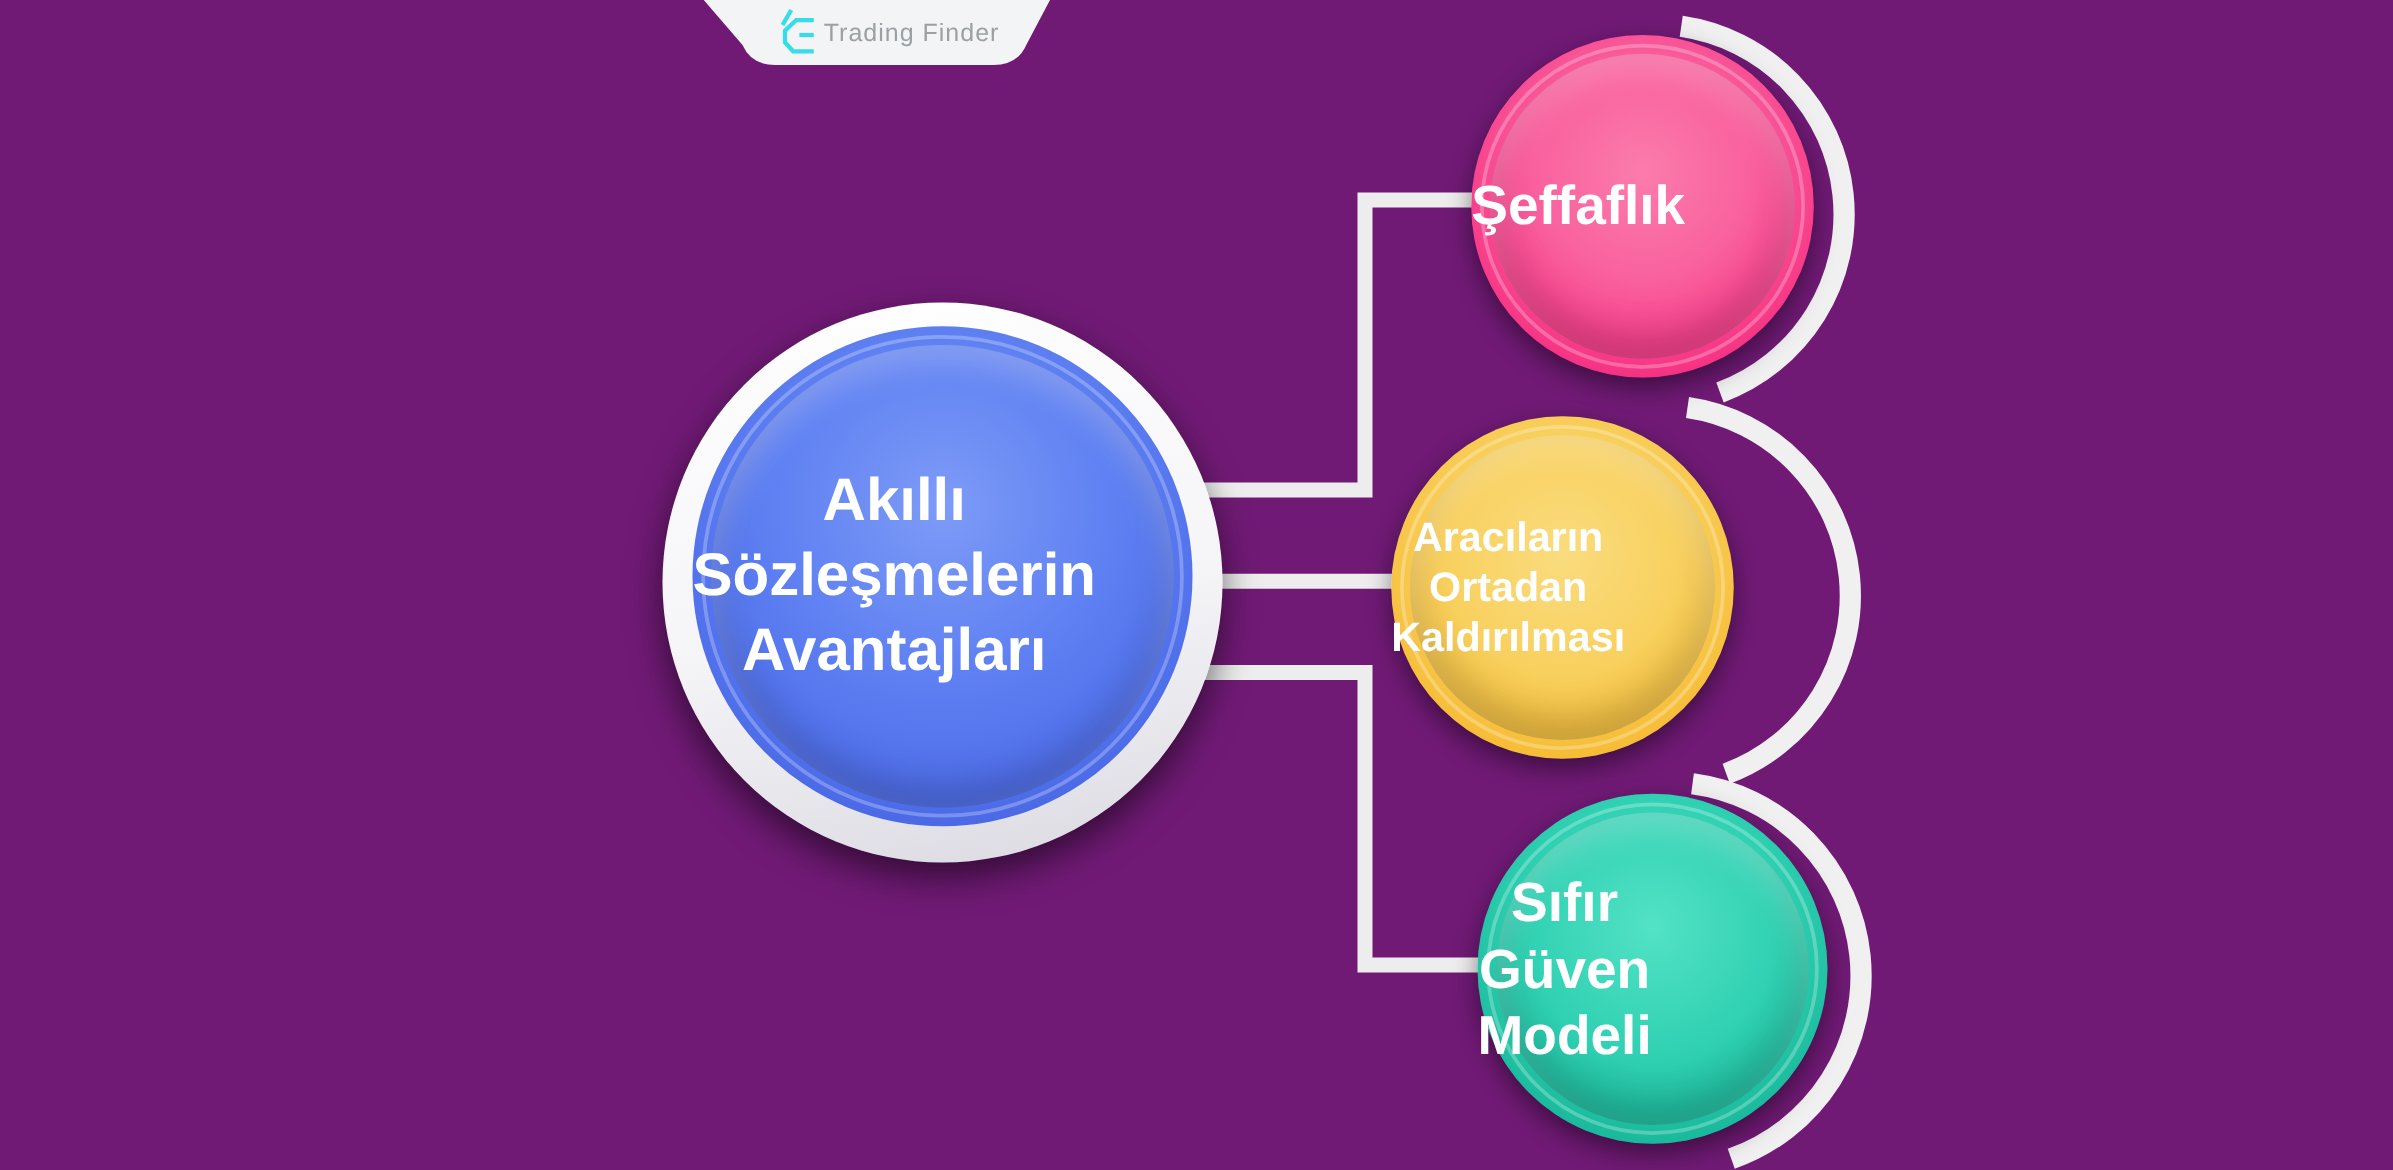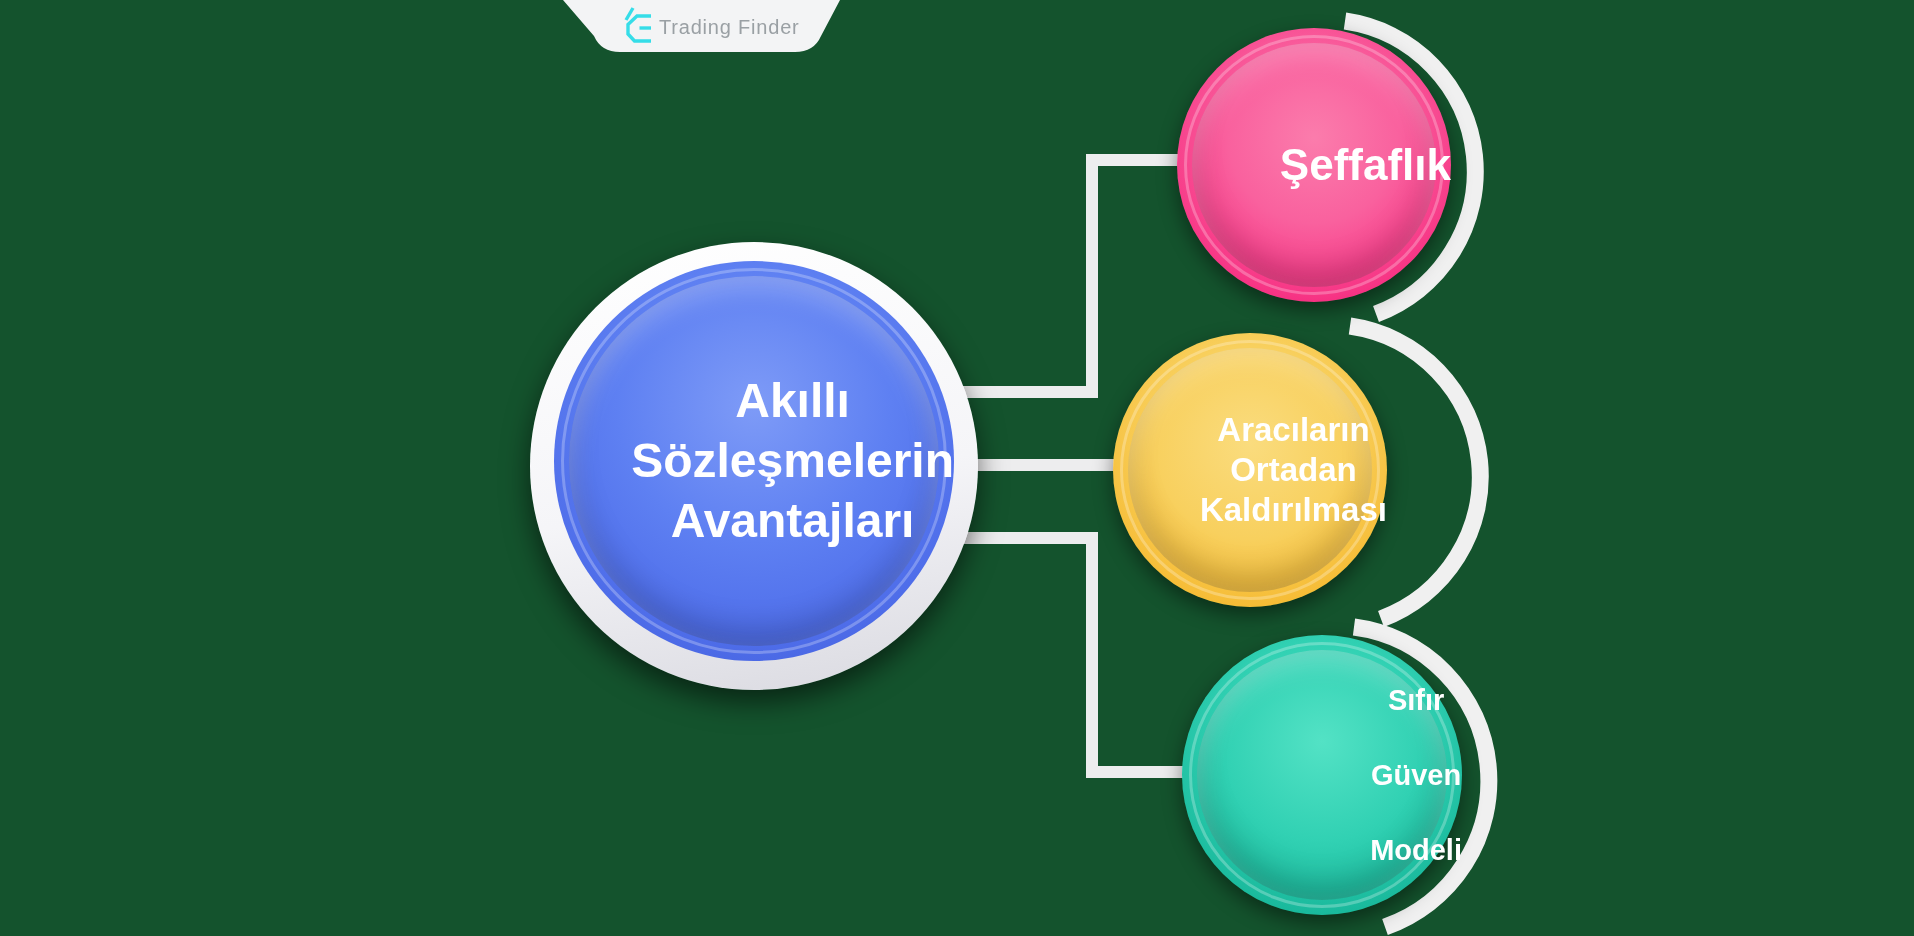--- a/index.html
+++ b/index.html
@@ -1,33 +1,33 @@
 <!DOCTYPE html>
 <html><head>
 <meta charset="utf-8">
 <style>
   html,body { margin:0; padding:0; background:#000; }
   .stage {
     position:relative; width:1914px; height:936px;
-    background:#14532d; overflow:hidden;
+    background:#701a75; overflow:hidden;
     font-family:"Liberation Sans", sans-serif;
     text-decoration:underline;
   }
   svg.decor { position:absolute; left:0; top:0; width:1914px; height:936px; }
 
   
   .brand-label {
     position:absolute; left:659px; top:13px; height:28px; line-height:28px;
     font-size:20px; letter-spacing:0.8px; color:#9aa0a4; font-weight:400;
   }
 
   
   .node {
     position:absolute; border-radius:50%;
-    display:flex; align-items:center; justify-content:flex-end;
+    display:flex; align-items:center; justify-content:flex-start;
     text-align:center;
   }
   .node::before {
     content:""; position:absolute; inset:7px; border-radius:50%;
     border:3px solid rgba(255,255,255,0.26); pointer-events:none;
   }
   .node::after {
     content:""; position:absolute; inset:15px; border-radius:50%;
     box-shadow: inset 0 12px 26px rgba(255,255,255,0.28),
                 inset 0 -16px 30px rgba(0,0,0,0.20);
@@ -62,21 +62,21 @@
     background:radial-gradient(circle at 50% 40%, #fadc7e 0%, #f8d05e 45%, #f6bb33 78%, #eda712 100%);
     box-shadow:0 8px 20px rgba(0,0,0,0.45);
   }
   .node-yellow .node-label { font-size:33px; line-height:40px; }
 
   .node-teal {
     left:1182px; top:635px; width:280px; height:280px;
     background:radial-gradient(circle at 50% 38%, #53e2c5 0%, #31d1b3 45%, #17b79a 80%, #0aa286 100%);
     box-shadow:0 8px 20px rgba(0,0,0,0.45);
   }
-  .node-teal .node-label { font-size:29px; line-height:75px; }
+  .node-teal .node-label { font-size:44px; line-height:53px; }
 </style>
 </head>
 <body>
 
 <div class="stage">
 
   <svg class="decor" viewBox="0 0 1914 936">
 
     <path d="M 960 392 L 1092 392 L 1092 160 L 1192 160" fill="none" stroke="#ededee" stroke-width="12" stroke-linejoin="miter"></path>
     <path d="M 960 465 L 1192 465" fill="none" stroke="#ededee" stroke-width="12"></path>

